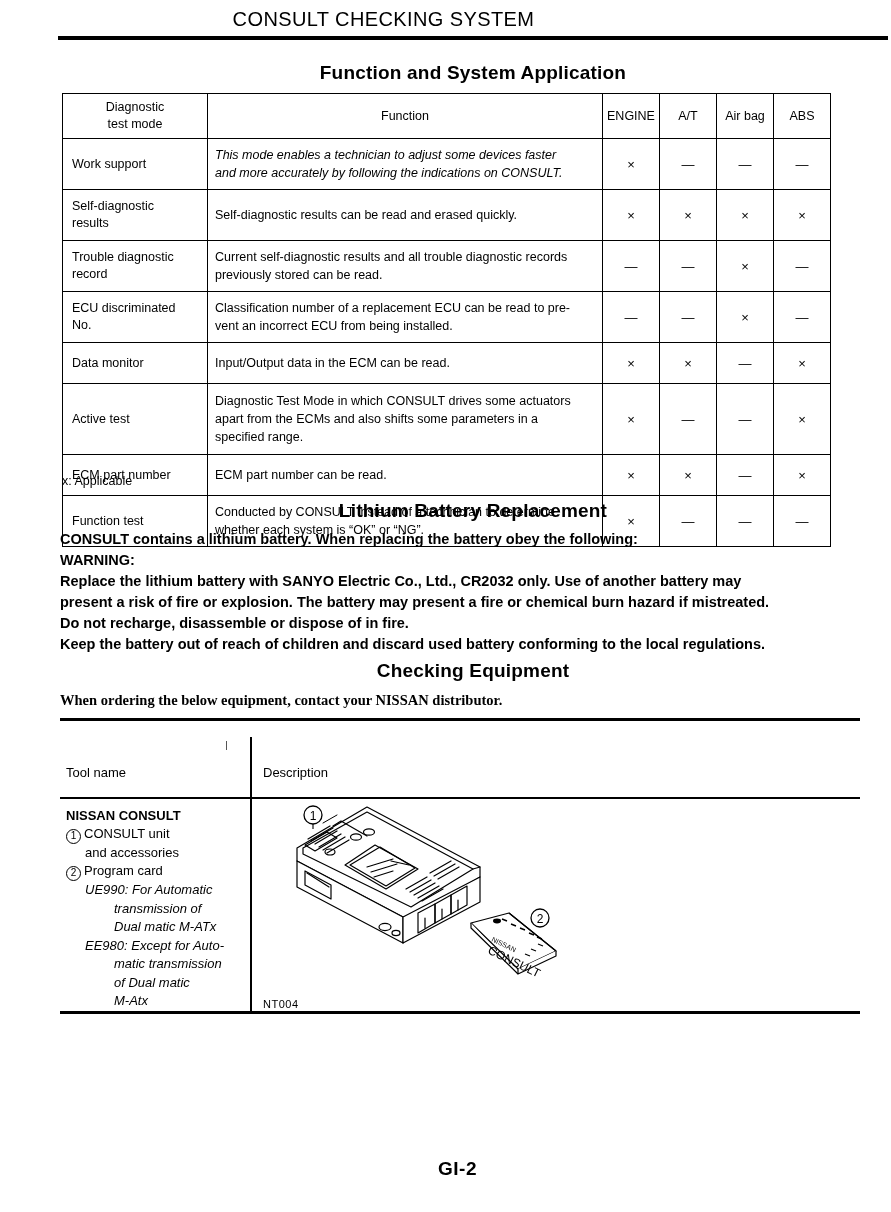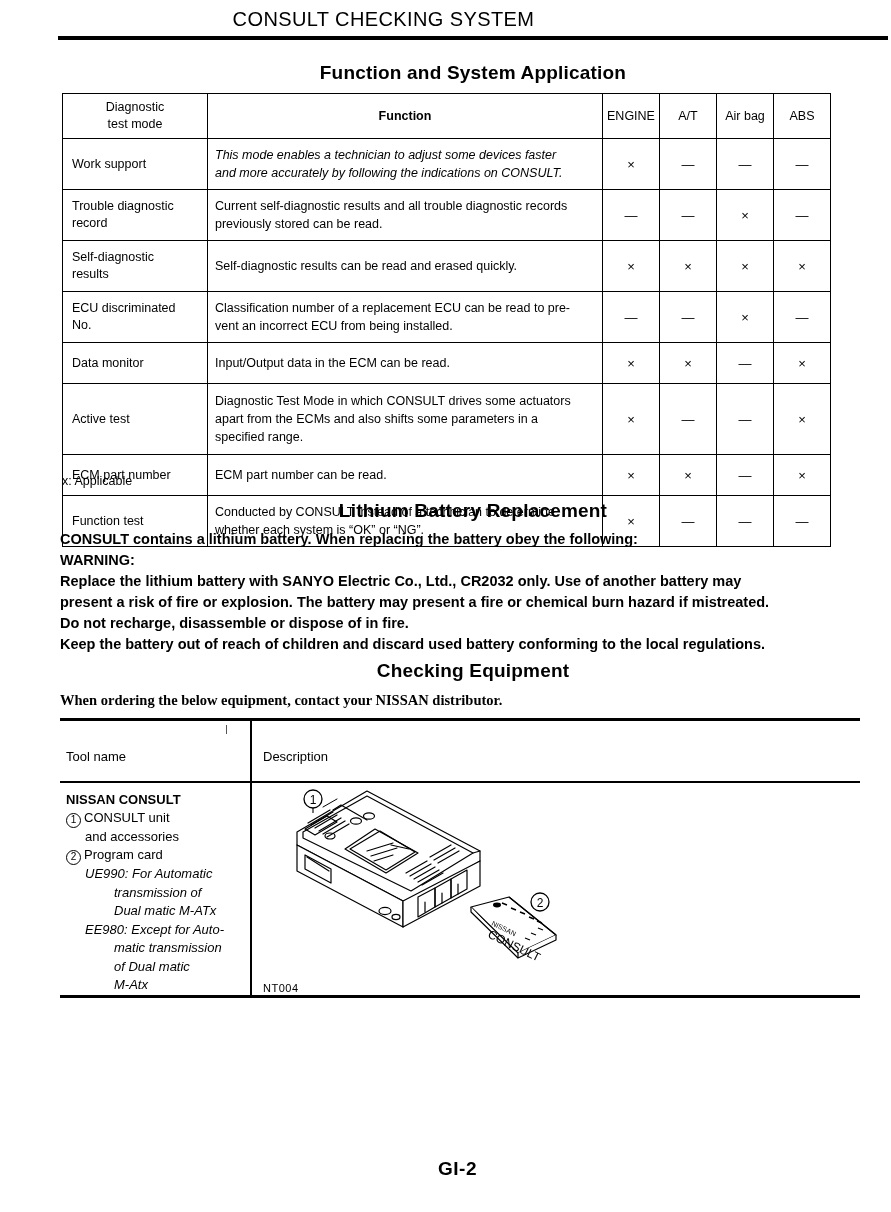--- a/index.html
+++ b/index.html
@@ -62,21 +62,21 @@
     border-collapse: collapse;
     table-layout: fixed;
     font-size: 12.5px;
   }
   .fn-table th, .fn-table td {
     border: 1px solid #000;
     padding: 0;
     vertical-align: middle;
   }
   .fn-table .c-mode   { width: 144px; }
-  .fn-table .c-func   { width: 394px; font-weight: bold; }
+  .fn-table .c-func   { width: 394px; }
   .fn-table .c-sys    { width: 56px; }
   .fn-table .c-sys-w  { width: 56px; }
 
   .fn-table th {
     font-weight: normal;
     text-align: center;
     height: 44px;
     line-height: 1.35;
   }
   .fn-table td.mode {
@@ -128,20 +128,21 @@
   }
   .eq-rule-mid {
     width: 800px; height: 1.5px; background: #000;
   }
   .eq-rule-bot {
     width: 800px; height: 3px; background: #000;
   }
   .eq-head {
     position: relative;
     height: 60px;
+    margin-top: 16px;
   }
   .eq-body {
     position: relative;
     height: 212px;
   }
   .eq-vline {
     position: absolute;
     left: 190px; top: 0; bottom: 0;
     width: 1.5px;
     background: #000;
@@ -249,44 +250,44 @@
             <div>This mode enables a technician to adjust some devices faster</div>
             <div>and more accurately by following the indications on CONSULT.</div>
           </td>
           <td class="sym">×</td>
           <td class="sym">—</td>
           <td class="sym">—</td>
           <td class="sym">—</td>
         </tr>
         <tr class="h2">
           <td class="mode">
+            <div>Self-diagnostic</div>
+            <div>results</div>
+          </td>
+          <td class="func">
+            <div>Self-diagnostic results can be read and erased quickly.</div>
+          </td>
+          <td class="sym">×</td>
+          <td class="sym">×</td>
+          <td class="sym">×</td>
+          <td class="sym">×</td>
+        </tr>
+        <tr class="h2">
+          <td class="mode">
             <div>Trouble diagnostic</div>
             <div>record</div>
           </td>
           <td class="func">
             <div>Current self-diagnostic results and all trouble diagnostic records</div>
             <div>previously stored can be read.</div>
           </td>
           <td class="sym">—</td>
           <td class="sym">—</td>
           <td class="sym">×</td>
           <td class="sym">—</td>
-        </tr>
-        <tr class="h2">
-          <td class="mode">
-            <div>Self-diagnostic</div>
-            <div>results</div>
-          </td>
-          <td class="func">
-            <div>Self-diagnostic results can be read and erased quickly.</div>
-          </td>
-          <td class="sym">×</td>
-          <td class="sym">×</td>
-          <td class="sym">×</td>
-          <td class="sym">×</td>
         </tr>
         <tr class="h2">
           <td class="mode">
             <div>ECU discriminated</div>
             <div>No.</div>
           </td>
           <td class="func">
             <div>Classification number of a replacement ECU can be read to pre-</div>
             <div>vent an incorrect ECU from being installed.</div>
           </td>

